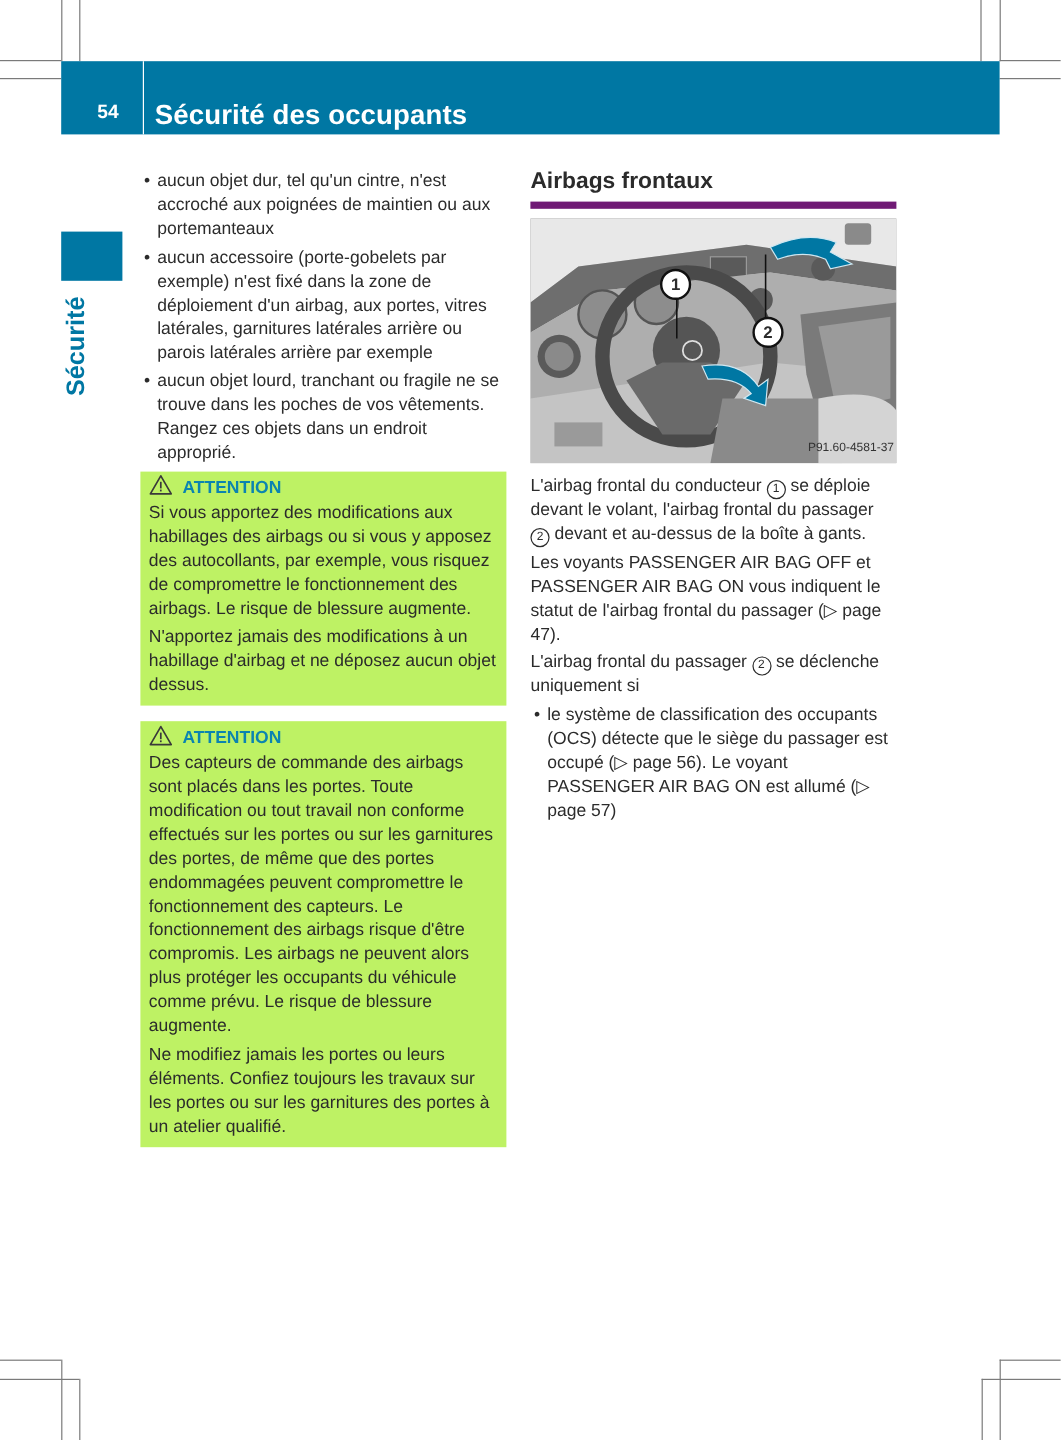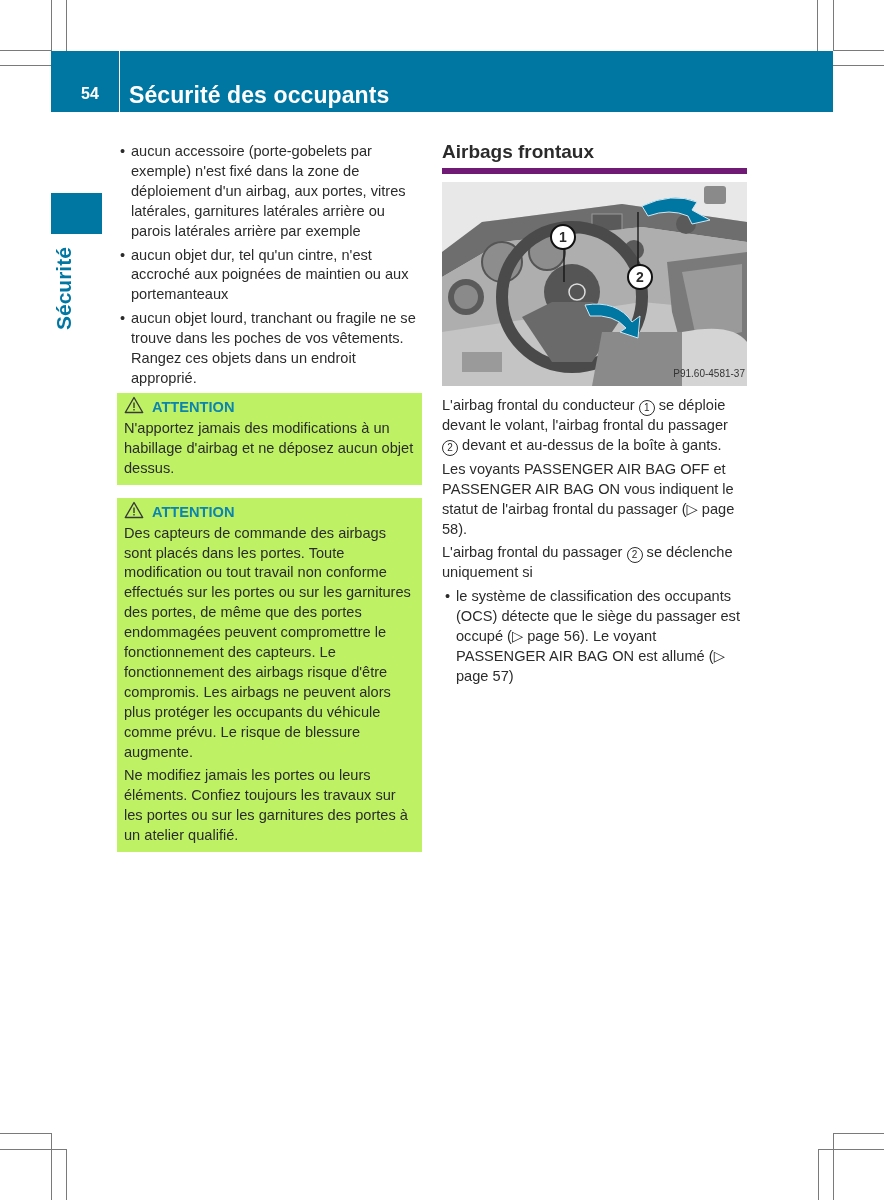--- a/index.html
+++ b/index.html
@@ -60,36 +60,37 @@
   <span class="pnum">54</span>
   <span class="sep"></span>
   <span class="title">Sécurité des occupants</span>
 </div>
 
 <div class="side-tab"></div>
 <div class="side-label">Sécurité</div>
 
 <div class="col col-left">
   <ul class="bul">
+    <li>aucun objet dur, tel qu'un cintre, n'est accroché aux poignées de maintien ou aux portemanteaux</li>
     <li>aucun accessoire (porte-gobelets par exemple) n'est fixé dans la zone de déploiement d'un airbag, aux portes, vitres latérales, garnitures latérales arrière ou parois latérales arrière par exemple</li>
-    <li>aucun objet dur, tel qu'un cintre, n'est accroché aux poignées de maintien ou aux portemanteaux</li>
     <li>aucun objet lourd, tranchant ou fragile ne se trouve dans les poches de vos vêtements. Rangez ces objets dans un endroit approprié.</li>
   </ul>
 
   <div class="warn">
     <div class="warn-head">
       <span>
         <svg width="20" height="18" viewBox="0 0 20 18">
             <path d="M10 1.5 L18.7 16.5 L1.3 16.5 Z" fill="none" stroke="#3a3a3a" stroke-width="1.4" stroke-linejoin="round"></path>
             <rect x="9.3" y="6.5" width="1.4" height="5.5" fill="#3a3a3a"></rect>
             <rect x="9.3" y="13" width="1.4" height="1.5" fill="#3a3a3a"></rect>
           </svg>
       </span>
       <span class="wtitle">ATTENTION</span>
     </div>
+    <p>Si vous apportez des modifications aux habillages des airbags ou si vous y apposez des autocollants, par exemple, vous risquez de compromettre le fonctionnement des airbags. Le risque de blessure augmente.</p>
     <p>N'apportez jamais des modifications à un habillage d'airbag et ne déposez aucun objet dessus.</p>
   </div>
 
   <div class="warn">
     <div class="warn-head">
       <span>
         <svg width="20" height="18" viewBox="0 0 20 18">
             <path d="M10 1.5 L18.7 16.5 L1.3 16.5 Z" fill="none" stroke="#3a3a3a" stroke-width="1.4" stroke-linejoin="round"></path>
             <rect x="9.3" y="6.5" width="1.4" height="5.5" fill="#3a3a3a"></rect>
             <rect x="9.3" y="13" width="1.4" height="1.5" fill="#3a3a3a"></rect>
@@ -149,19 +150,19 @@
       <span>1</span>
     </div>
     <div style="position:absolute;left:185px;top:82px;width:22px;height:22px;border:2px solid #111;border-radius:50%;background:#fff;text-align:center;line-height:22px;font-size:14px;font-weight:bold;">
       <span>2</span>
     </div>
     <span class="fig-id">P91.60-4581-37</span>
   </div>
 
   <div class="right-text">
     <p><span>L'airbag frontal du conducteur </span><span class="circ">1</span><span> se déploie devant le volant, l'airbag frontal du passager </span><span class="circ">2</span><span> devant et au-dessus de la boîte à gants.</span></p>
-    <p>Les voyants PASSENGER AIR BAG OFF et PASSENGER AIR BAG ON vous indiquent le statut de l'airbag frontal du passager (▷ page 58).</p>
+    <p>Les voyants PASSENGER AIR BAG OFF et PASSENGER AIR BAG ON vous indiquent le statut de l'airbag frontal du passager (▷ page 47).</p>
     <p><span>L'airbag frontal du passager </span><span class="circ">2</span><span> se déclenche uniquement si</span></p>
     <ul class="bul bul-right">
       <li>le système de classification des occupants (OCS) détecte que le siège du passager est occupé (▷ page 56). Le voyant PASSENGER AIR BAG ON est allumé (▷ page 57)</li>
     </ul>
   </div>
 </div>
 
 </body></html>

